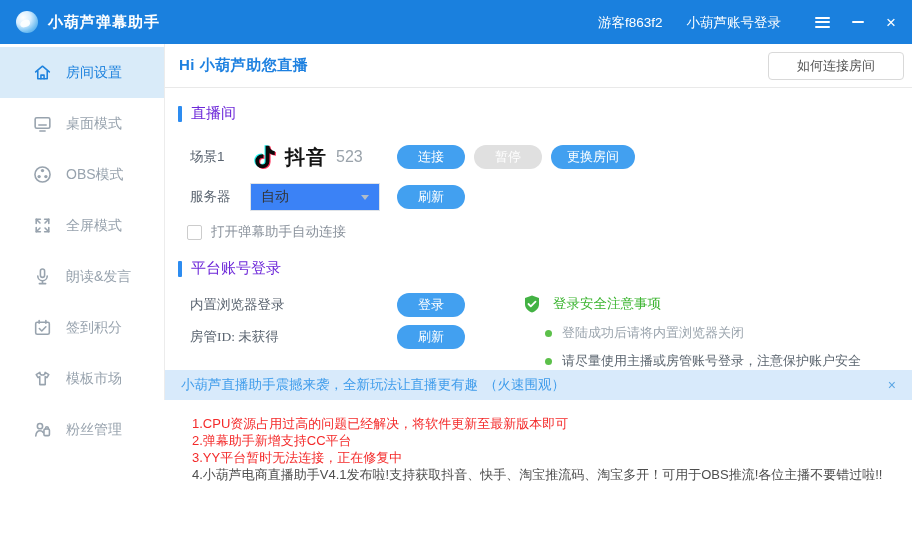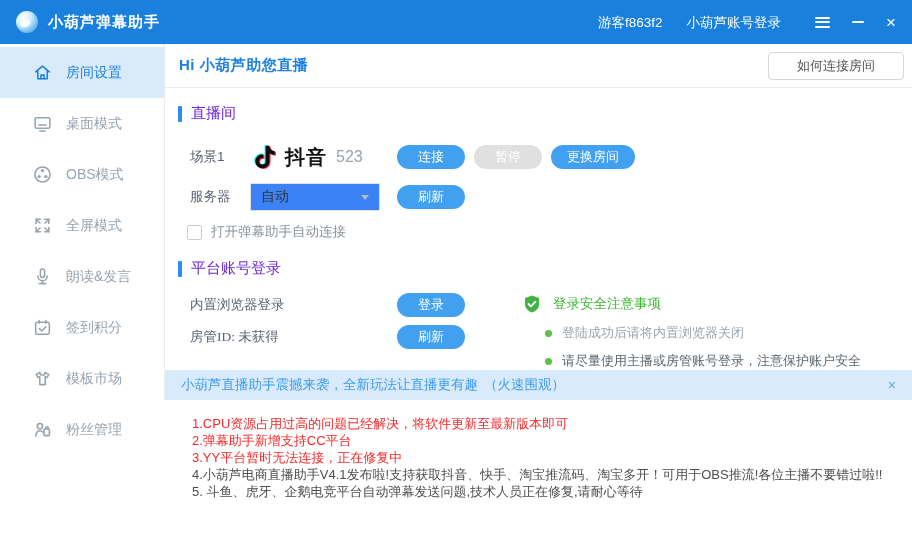--- a/index.html
+++ b/index.html
@@ -279,21 +279,20 @@
         </div>
       </div>
 
       <div class="section-title st3">通知栏</div>
 
       <div class="notices">
         <div class="notice red">1.CPU资源占用过高的问题已经解决，将软件更新至最新版本即可</div>
         <div class="notice red">2.弹幕助手新增支持CC平台</div>
         <div class="notice red">3.YY平台暂时无法连接，正在修复中</div>
         <div class="notice">4.小葫芦电商直播助手V4.1发布啦!支持获取抖音、快手、淘宝推流码、淘宝多开！可用于OBS推流!各位主播不要错过啦!!</div>
-        <div class="notice">5. 斗鱼、虎牙、企鹅电竞平台自动弹幕发送问题,技术人员正在修复,请耐心等待</div>
       </div>
 
       <div class="notice-bar">
         <span class="notice-text">小葫芦直播助手震撼来袭，全新玩法让直播更有趣</span>
         <span class="notice-link">（火速围观）</span>
         <span class="notice-close">×</span>
       </div>
 
     </div>
   </div>

